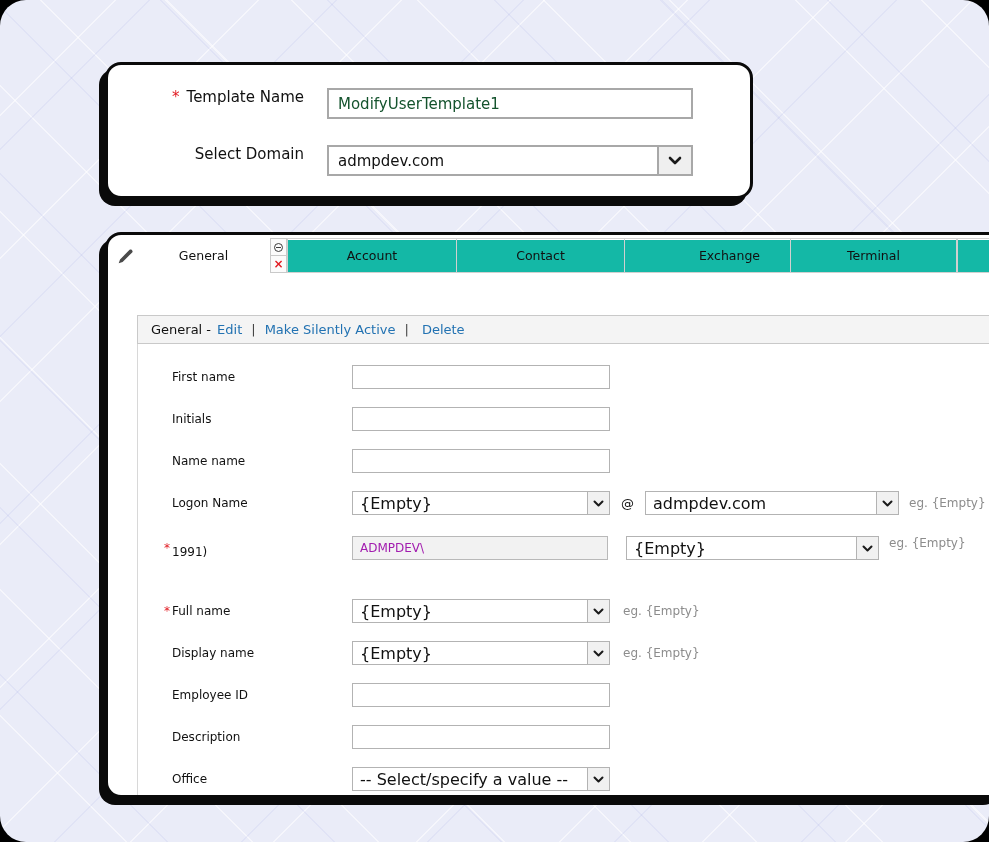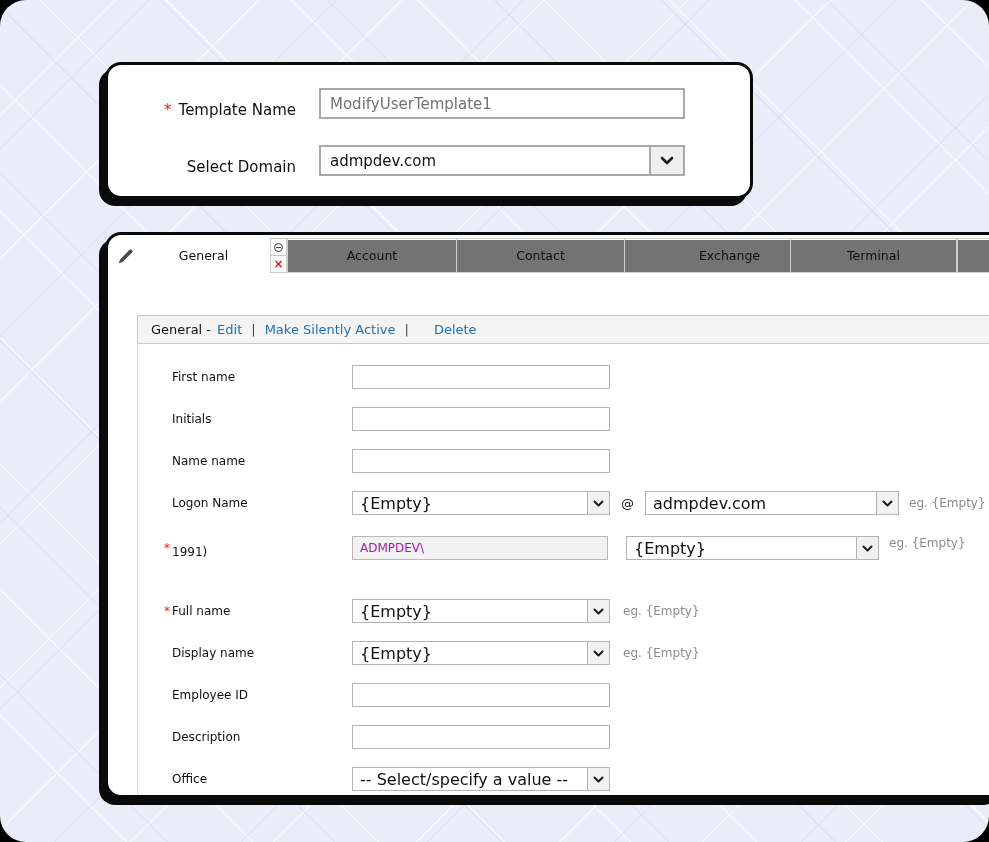--- a/index.html
+++ b/index.html
@@ -16,37 +16,37 @@
   .corner-wedge { position:absolute; right:0; top:237px; width:9px; height:11px;
     background:#141414; clip-path:polygon(100% 0,100% 100%,0 0); }
 
   
   .card { position:absolute; background:#fff; border:3px solid #0a0a0a;
     border-radius:16px; box-shadow:-6px 7px 0 #0a0a0a; }
   .card1 { left:105px; top:62px; width:648px; height:137px; }
   .card2 { left:105px; top:232px; width:900px; height:566px; }
 
   
-  .c1row { position:absolute; left:4px; display:flex; align-items:flex-end; height:31px; }
+  .c1row { position:absolute; left:12px; display:flex; align-items:flex-start; height:31px; }
   .c1row.r1 { top:23px; } .c1row.r2 { top:80px; }
   .c1label { width:184px; text-align:right; font-size:15px; color:#111; }
   .req { color:#e11b22; margin-right:7px; font-size:15px; }
   .c1ctl { margin-left:23px; width:366px; height:31px; }
   .c1input { width:100%; height:100%; border:2px solid #a8a8a8; font:15px "DejaVu Sans",sans-serif;
-    padding:0 9px; color:#737373; background:#fff; outline:none; }
+    padding:0 9px; color:#14532d; background:#fff; outline:none; }
   .c1select { display:flex; width:100%; height:100%; border:2px solid #a8a8a8; background:#fff; }
   .c1select .val { flex:1; display:flex; align-items:center; padding-left:9px; font-size:15px; color:#111; }
   .c1select .chev { width:34px; border-left:2px solid #a8a8a8; background:#efefef;
     display:flex; align-items:center; justify-content:center; }
 
   
   .pencil { position:absolute; left:9px; top:12px; width:18px; height:18px; }
   .tabstrip { position:absolute; left:29px; top:3px; right:0; height:35px; display:flex; }
   .tab { display:flex; align-items:center; justify-content:center;
-    font-size:12.5px; color:#111; background:#737373;
+    font-size:12.5px; color:#111; background:#14b8a6;
     border:1px solid #d0d0d0; border-right:none; box-shadow:inset 0 1px 0 #fff; }
   .tab.last { border-right:1px solid #d0d0d0; }
   .tab.active { background:#fff; border:none; box-shadow:none; }
   .t-general{width:133px;} .t-account{width:169px;} .t-contact{width:168px;}
   .t-exchange{width:166px;padding-left:44px;} .t-terminal{width:167px;} .t-stub{flex:1; border-right:none;}
   .iconcol { width:17px; display:flex; flex-direction:column; background:#fdfdfd; }
   .iconcol .cell { flex:1; border:1px solid #c9c9c9; display:flex; align-items:center;
     justify-content:center; background:#fbfbfb; }
   .iconcol .cell + .cell { border-top:none; }
   .cminus { width:9px; height:9px; border:1px solid #3d3d3d; border-radius:50%;
@@ -137,21 +137,21 @@
       <div class="tab last t-terminal">Terminal</div>
       <div class="tab t-stub"></div>
     </div>
 
     <div class="graybar">
       <span>General -</span>
       <span class="lnk">Edit</span>
       <span class="sep">|</span>
       <span class="lnk" style="margin-left:0">Make Silently Active</span>
       <span class="sep">|</span>
-      <span class="lnk" style="margin-left:16px">Delete</span>
+      <span class="lnk" style="margin-left:4px">Delete</span>
     </div>
 
     <div class="panel">
 
       <div class="frow">
         <div class="flabel">First name</div>
         <input class="tinput" type="text" style="">
       </div>
 
       <div class="frow">

